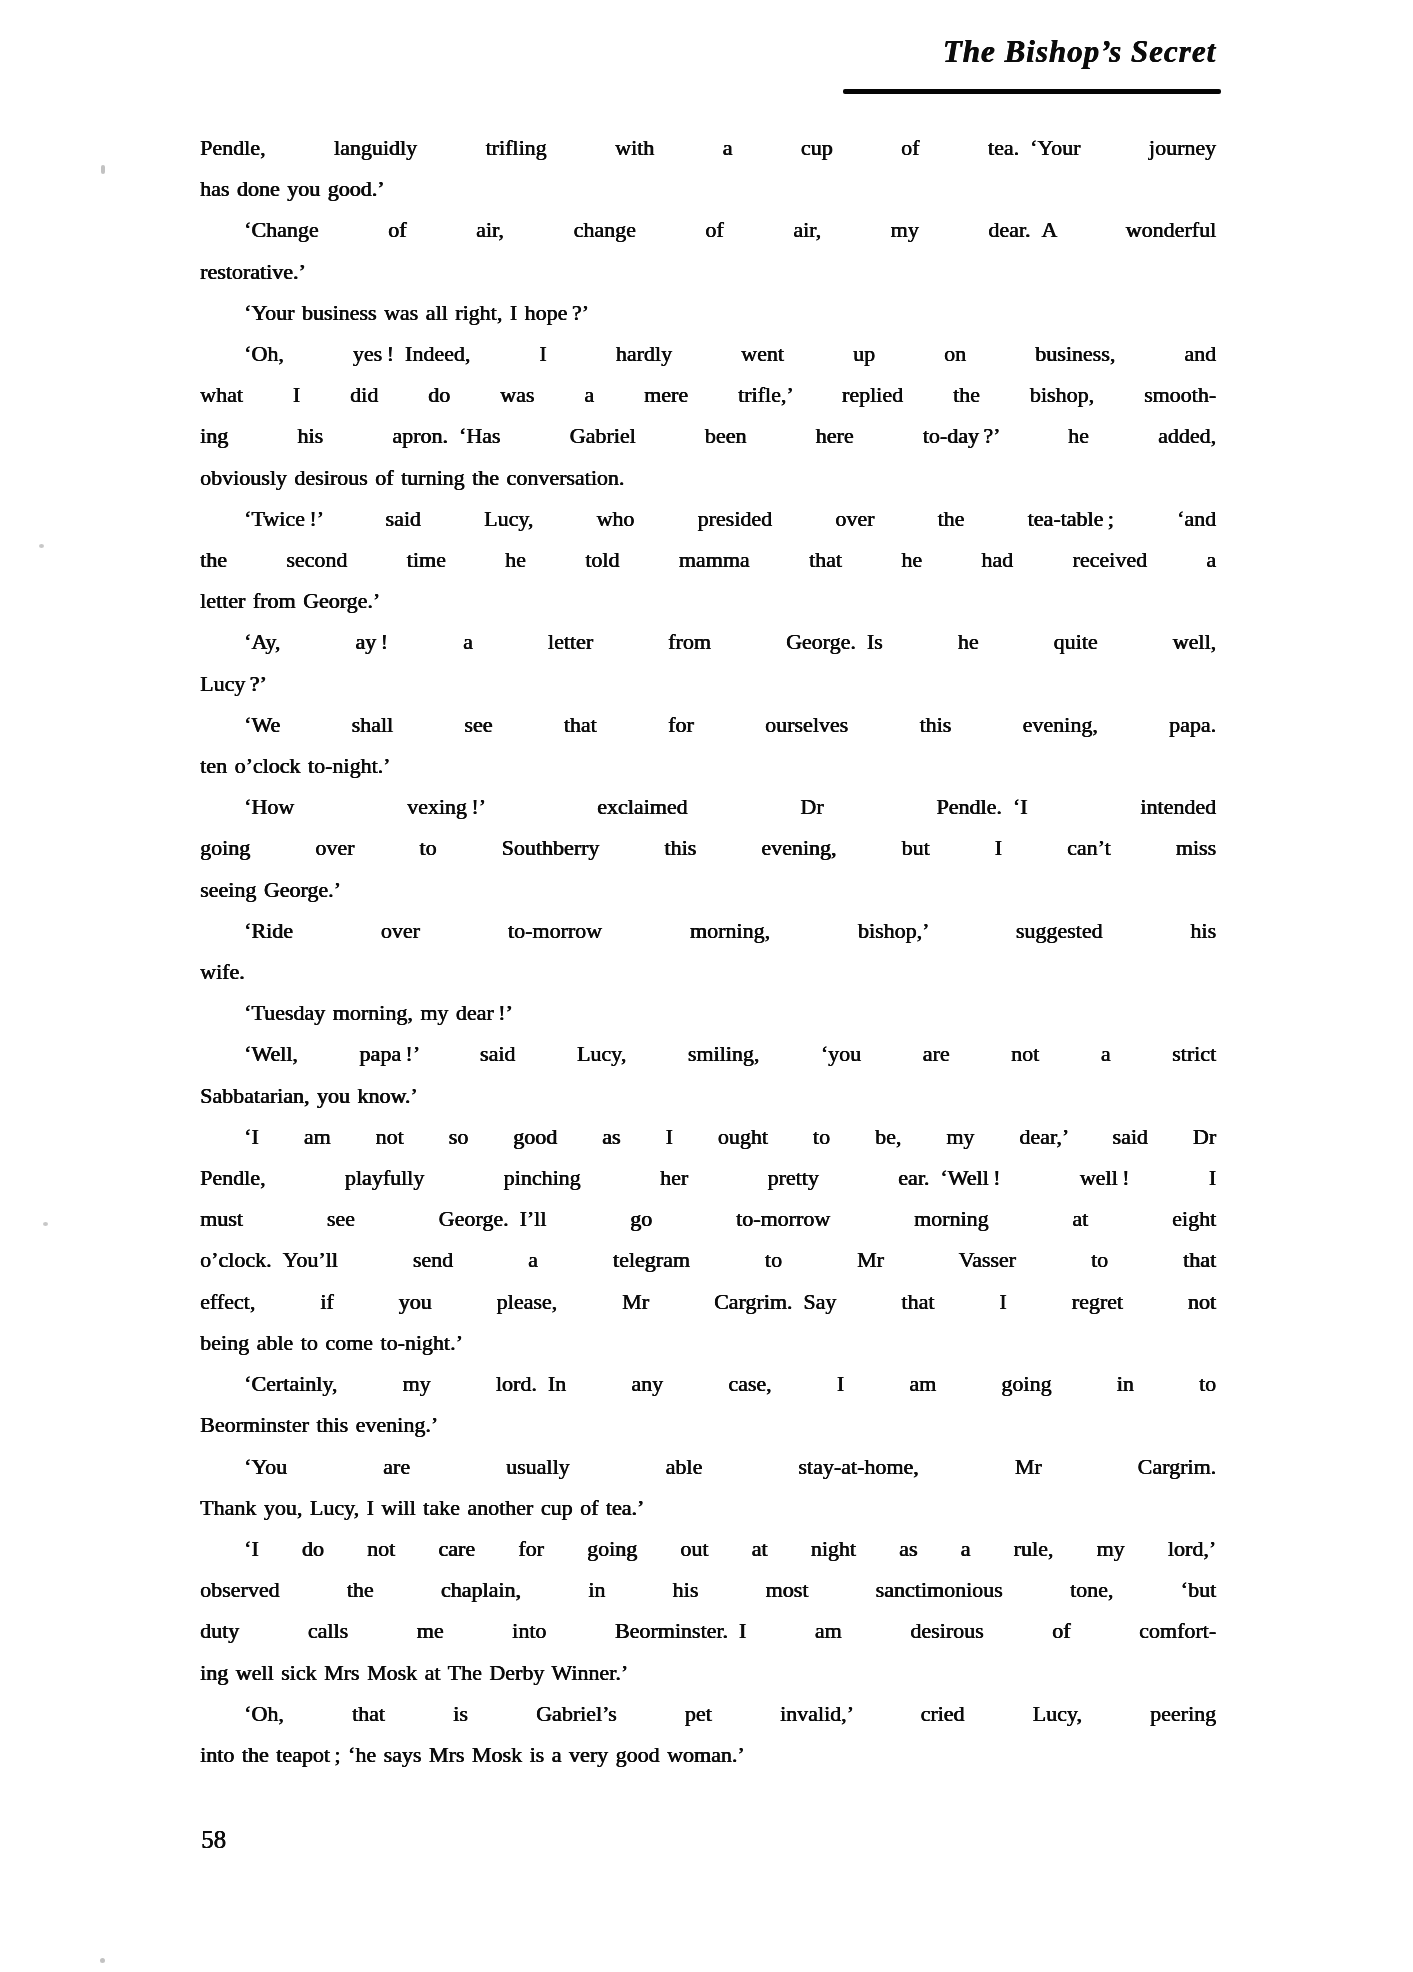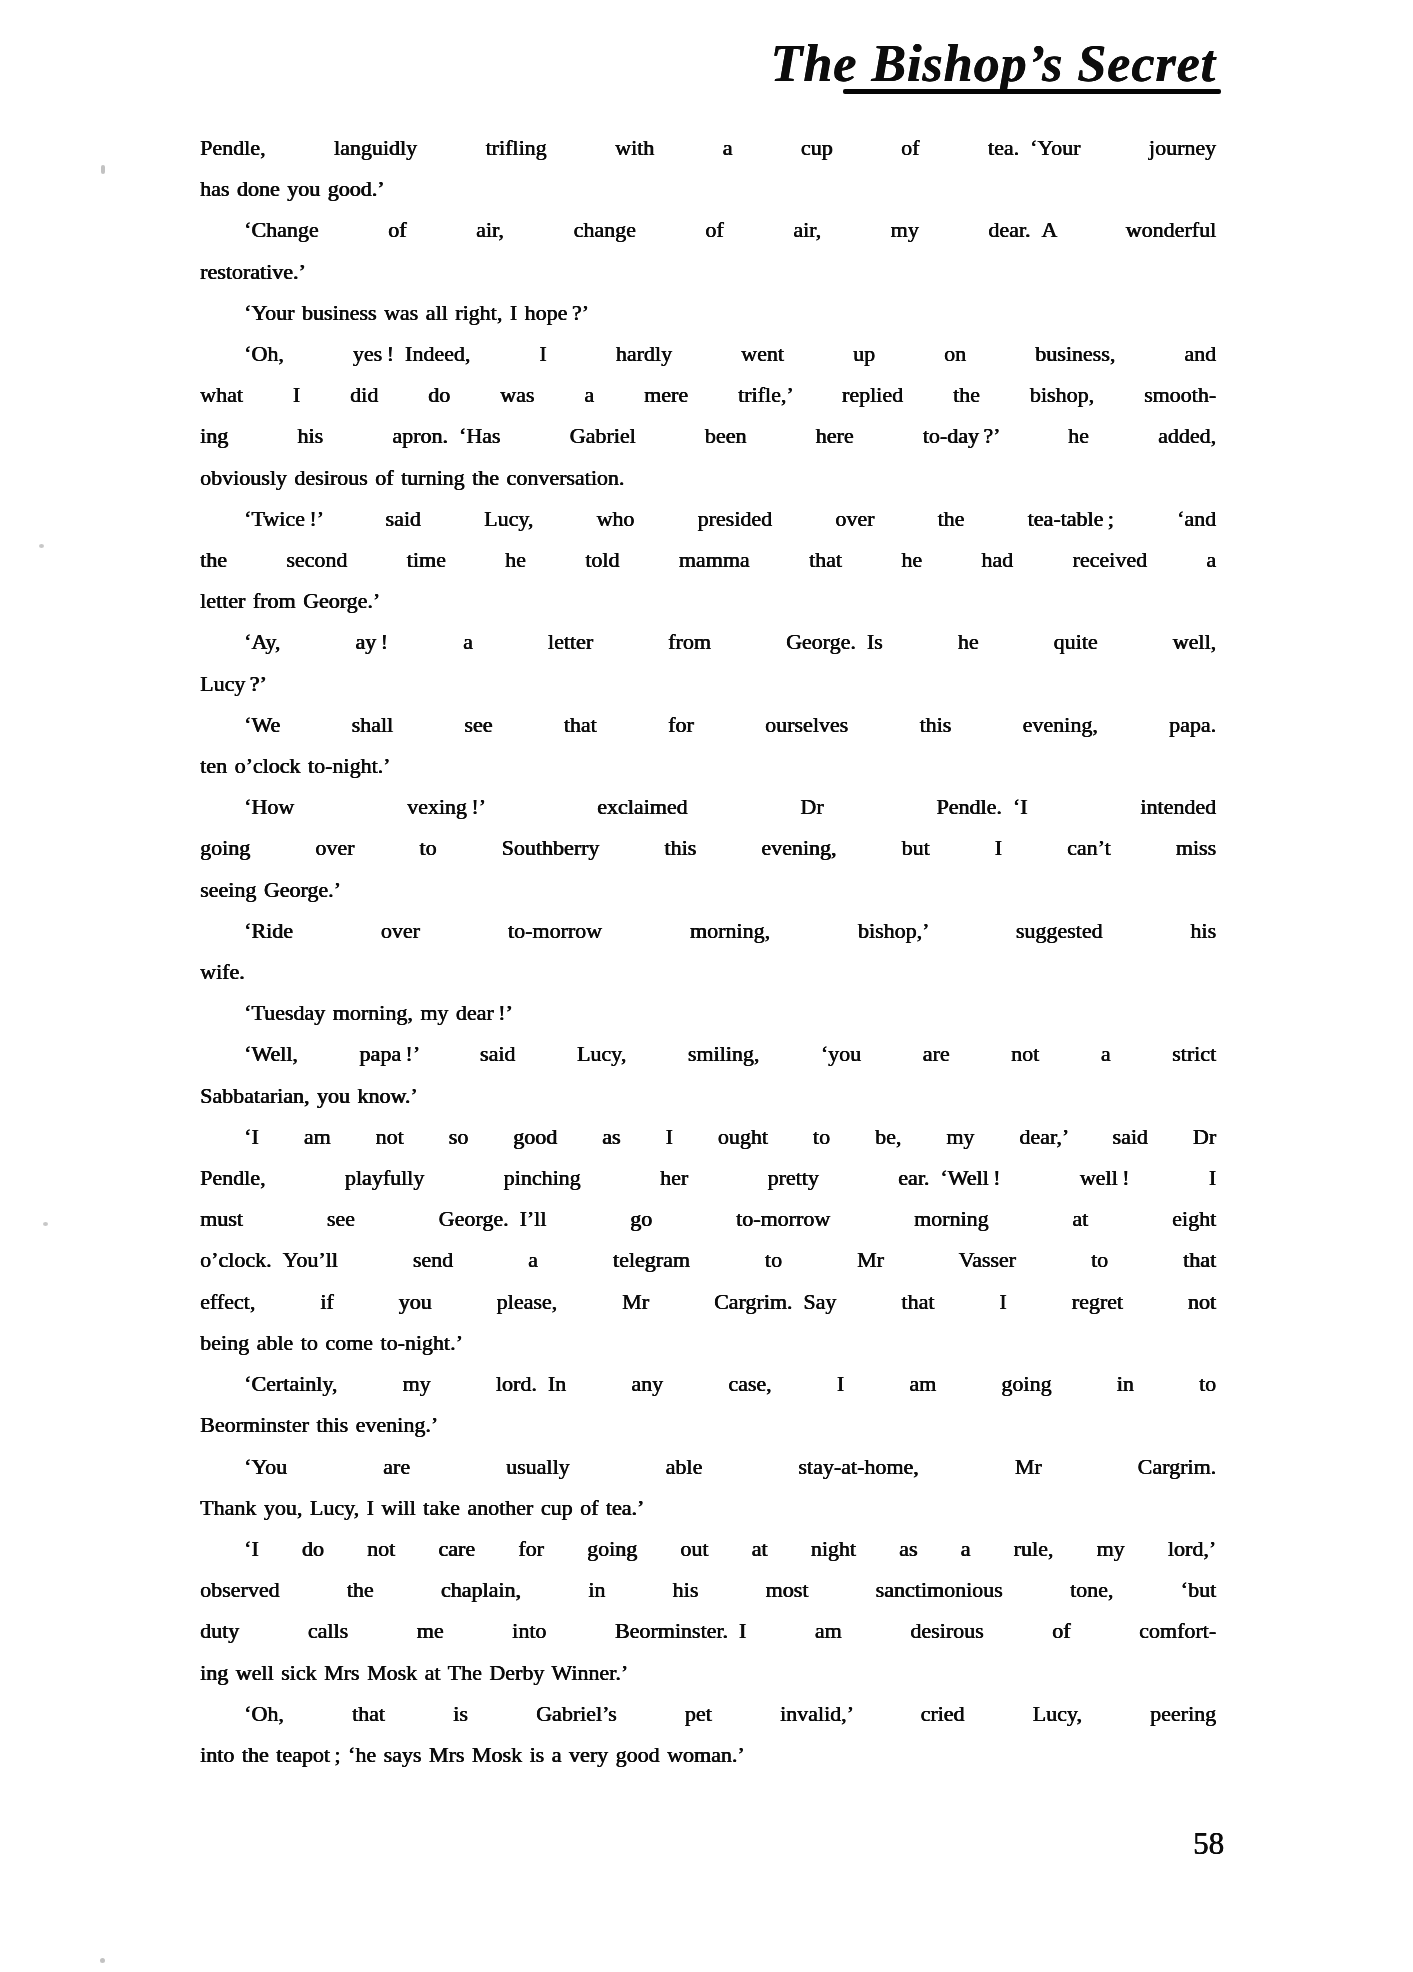--- a/index.html
+++ b/index.html
@@ -23,21 +23,21 @@
     text-shadow: 0.55px 0 0 currentColor, 0 0.35px 0 currentColor;
   }
   .running-head {
     position: absolute;
     top: 34px;
     left: 200px;
     width: 1016px;
     text-align: right;
     font-style: italic;
     font-weight: 700;
-    font-size: 52px;
+    font-size: 31px;
     letter-spacing: 1px;
     white-space: nowrap;
   }
   .header-rule {
     position: absolute;
     top: 89px;
     left: 843px;
     width: 378px;
     height: 5px;
     background: #050505;
@@ -59,24 +59,24 @@
   .ln.last {
     text-align: right;
     text-align-last: left;
   }
   .ln.ind {
     text-indent: 44px;
   }
   .page-number {
     position: absolute;
     top: 1826px;
-    left: 208px;
+    left: 201px;
     width: 1016px;
-    text-align: right;
-    font-size: 31px;
+    text-align: left;
+    font-size: 25px;
   }
   .scan-speck {
     position: absolute;
     background: #8f8f8f;
     border-radius: 50%;
   }
   .speck-1 { top: 165px; left: 101px; width: 4px; height: 9px; border-radius: 2px; opacity: .55; }
   .speck-2 { top: 544px; left: 39px;  width: 5px; height: 4px; opacity: .5; }
   .speck-3 { top: 1222px; left: 43px; width: 5px; height: 4px; opacity: .5; }
   .speck-4 { top: 1958px; left: 100px; width: 5px; height: 5px; opacity: .55; }

